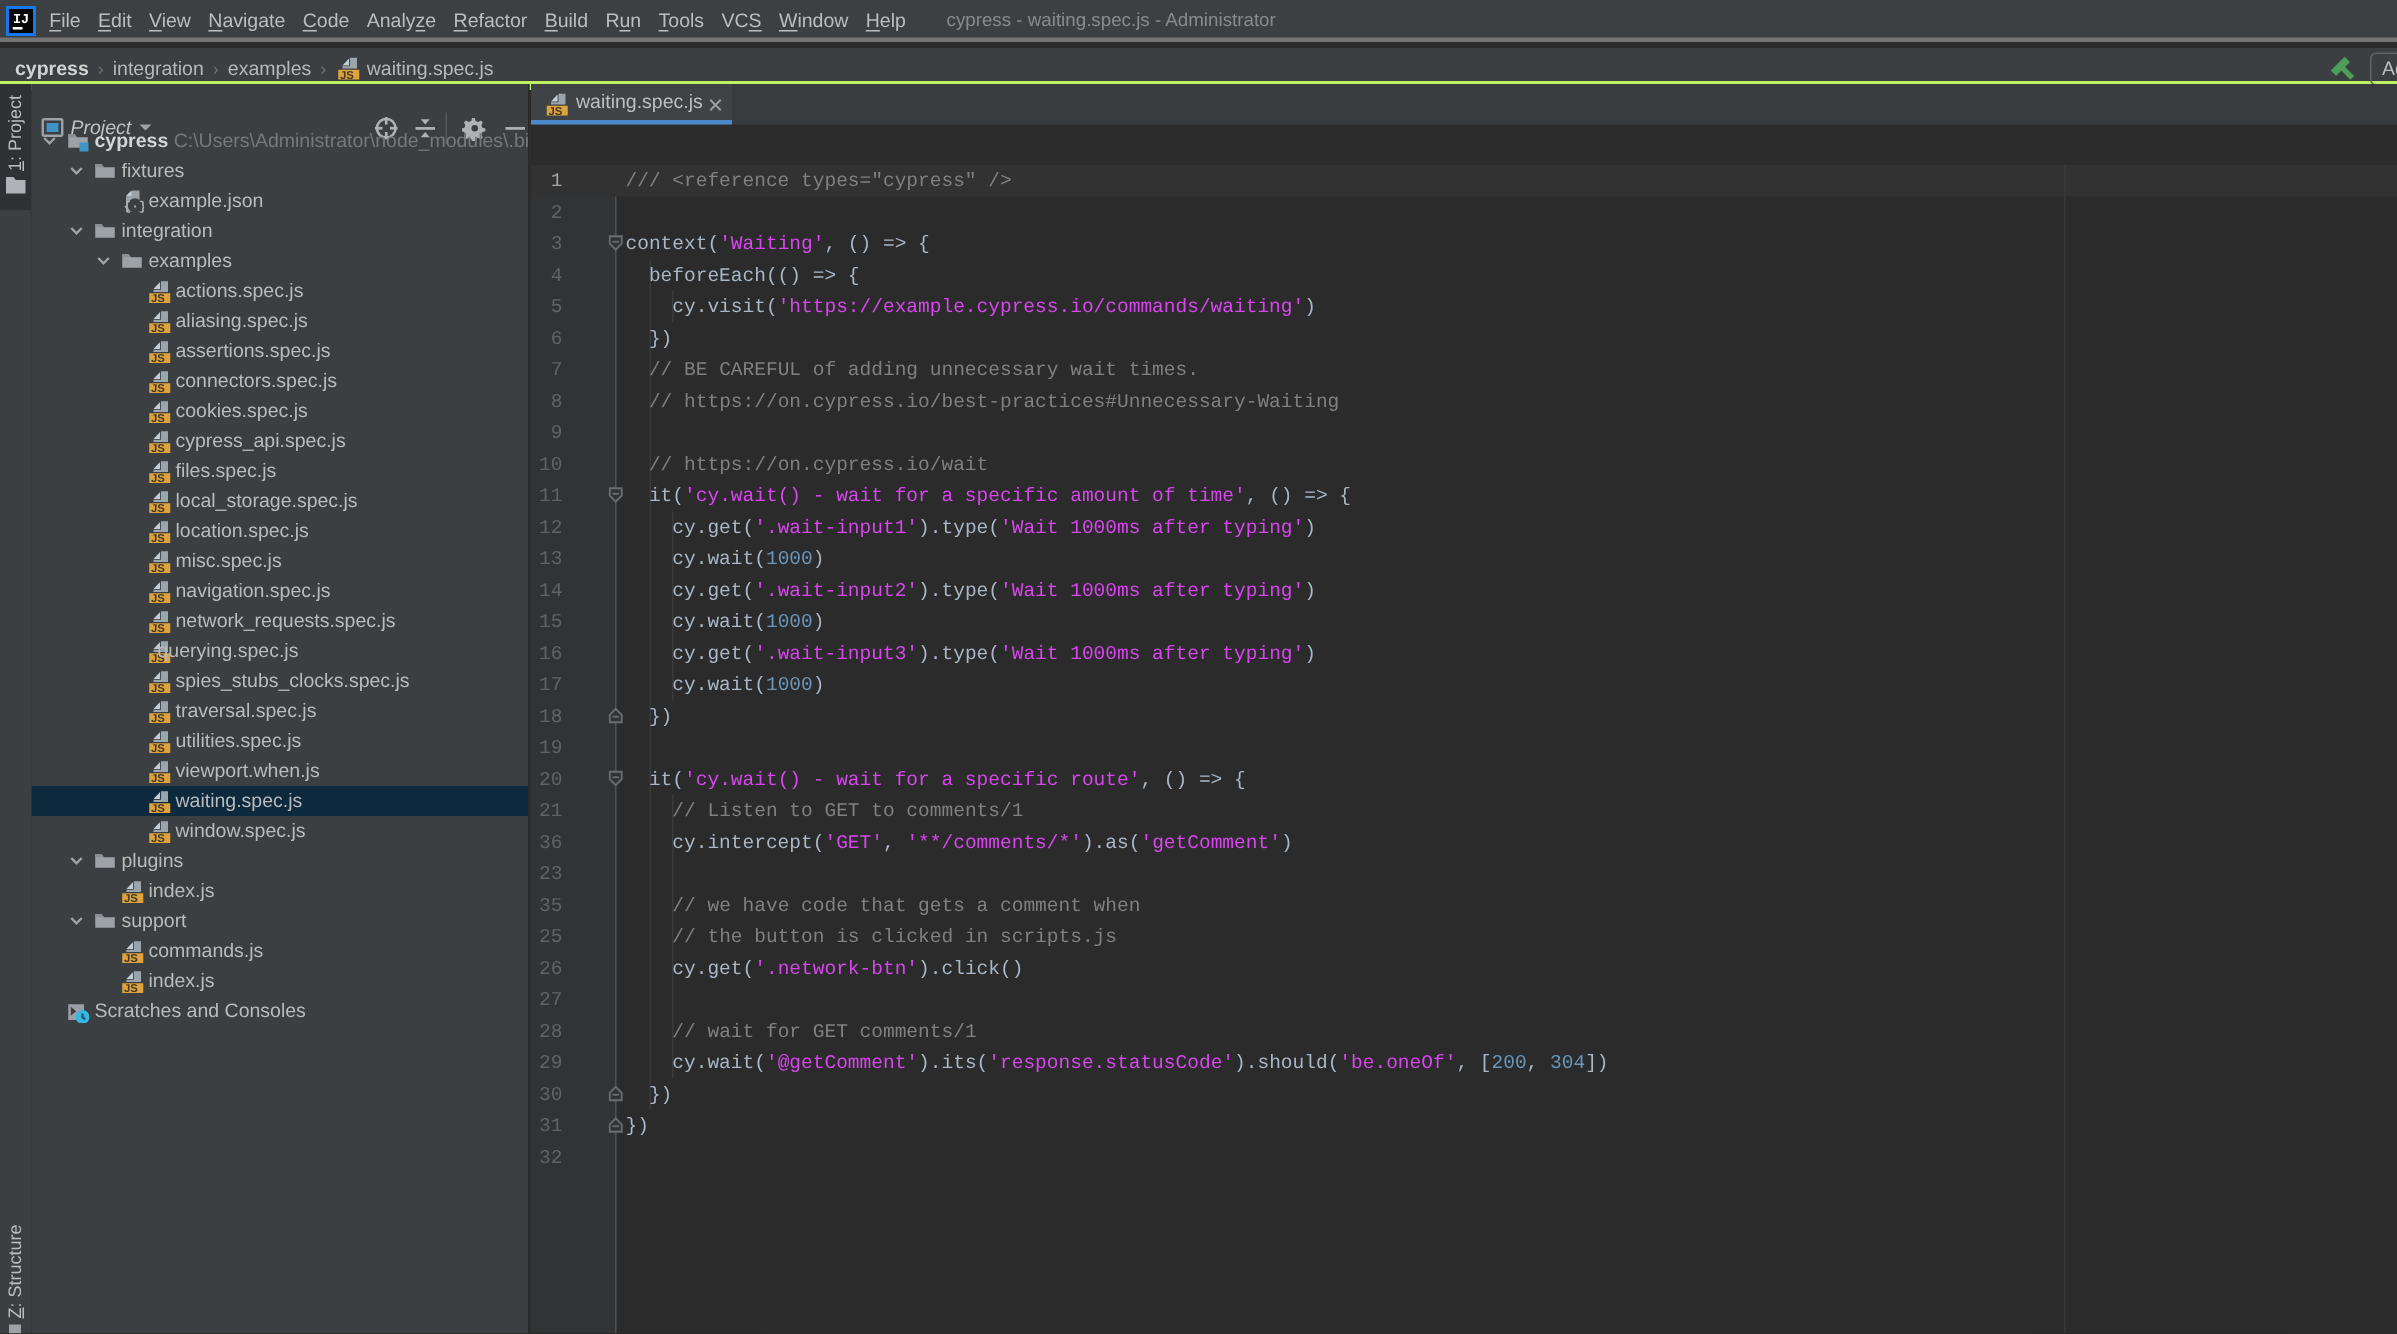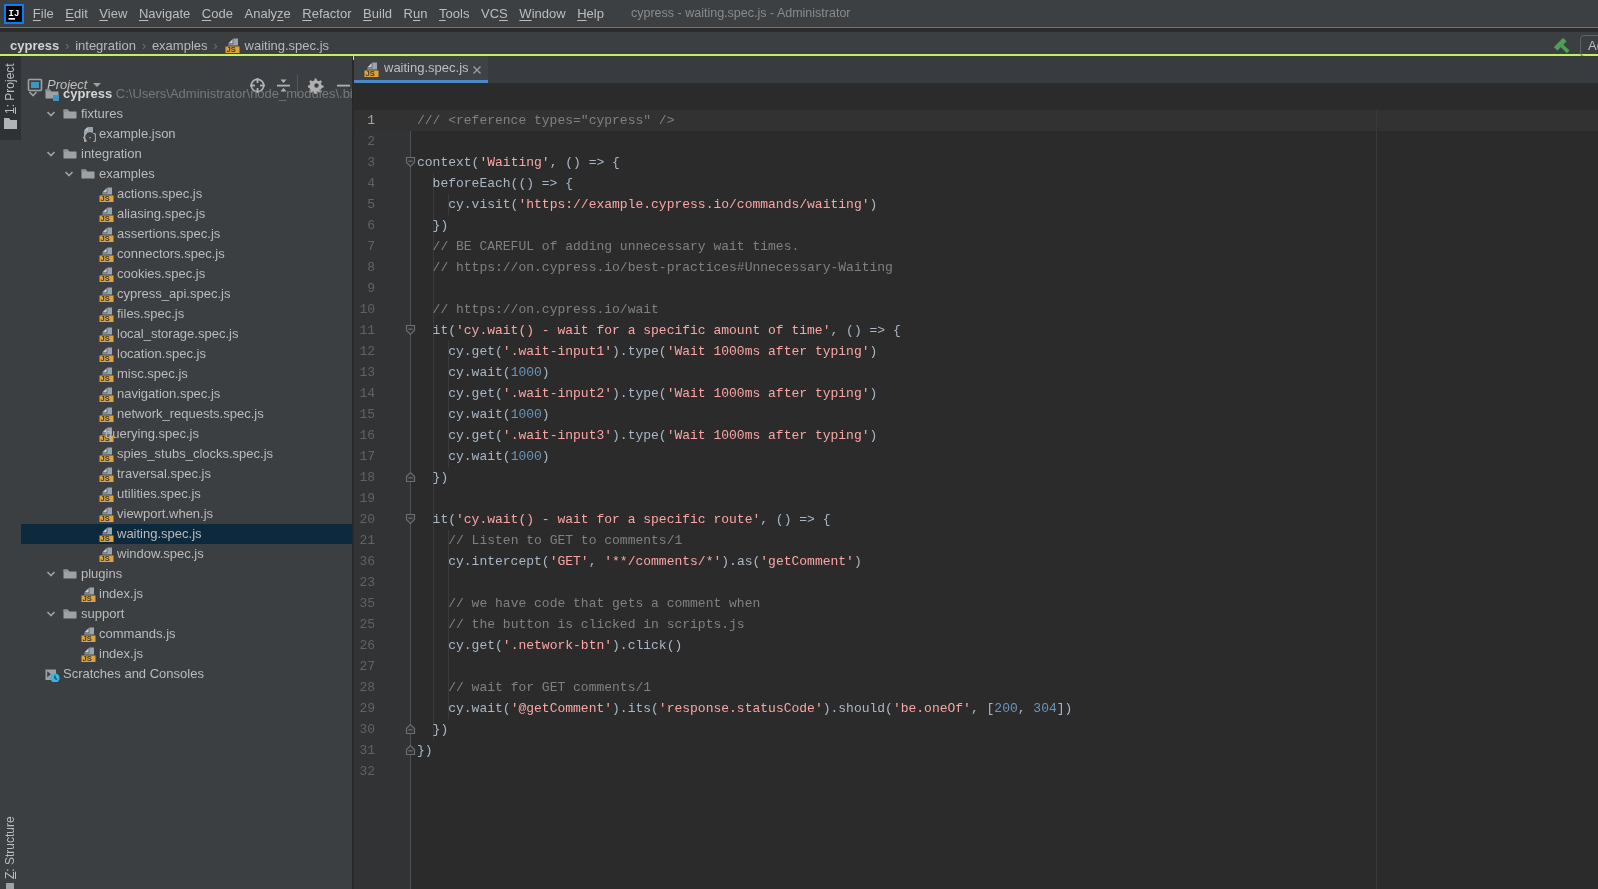--- a/index.html
+++ b/index.html
@@ -1,20 +1,20 @@
 <!DOCTYPE html>
 <html><head><meta charset="utf-8"><title>cypress - waiting.spec.js</title>
 <style>
 * { margin:0; padding:0; box-sizing:border-box; }
 html,body { width:1598px; height:889px; overflow:hidden; background:#2b2b2b; }
 #app { position:relative; width:1598px; height:889px; font-family:"Liberation Sans",sans-serif;
   font-size:13px; color:#bbbbbb; background:#2b2b2b; overflow:hidden; }
 
 #menubar { position:absolute; left:0; top:0; width:100%; height:28px; background:#3d4043;
-  border-bottom:1px solid #737373; }
+  border-bottom:3px solid #737373; }
 #logo { position:absolute; left:3px; top:3px; }
 #menus { position:absolute; left:27px; top:0; height:27px; line-height:27px; white-space:nowrap; }
 .mi { padding:0 5.8px; color:#bdbdbd; }
 .mi u { text-decoration-thickness:1px; text-underline-offset:2px; }
 #wintitle { position:absolute; left:631px; top:0; height:27px; line-height:27px; color:#8a8a8a; font-size:12.5px; }
 
 #crumbs { position:absolute; left:0; top:32px; width:100%; height:28px; background:#3c3f41;
   border-bottom:6px solid #bef264; line-height:27px; white-space:nowrap; }
 #crumbs .bc { color:#b8b8b8; }
 #crumbs .sep { color:#6f7274; padding:0 6px; font-size:12px; }
@@ -71,21 +71,21 @@
 #gutternums { position:absolute; left:0; top:0; width:21px; text-align:right;
   font-family:"Liberation Mono",monospace; font-size:13px; color:#606366; }
 .gl { height:21px; line-height:21px; }
 .gl:first-child { color:#a1a3a5; }
 .fold { position:absolute; left:51px; }
 #code { position:absolute; left:63px; top:0; font-family:"Liberation Mono",monospace; font-size:13px;
   color:#a9b7c6; white-space:pre; }
 .cl { height:21px; line-height:21px; }
 .cl i { font-style:normal; }
 .cl i.c { color:#808080; }
-.cl i.s { color:#fca5a5; }
+.cl i.s { color:#d946ef; }
 .cl i.n { color:#6897bb; }
 .iguide { position:absolute; width:1px; background:#3b3b3b; }
 </style></head><body>
 <div id="app">
   <div id="menubar">
     <span id="logo"><svg width="22" height="22" viewBox="0 0 22 22" style="">
           <rect x="1" y="1" width="20" height="20" fill="#1677f0"></rect>
           <rect x="3" y="3" width="16" height="16" fill="#050505"></rect>
           <text x="11" y="12.5" font-family="Liberation Mono,monospace" font-size="9" font-weight="bold" fill="#fff" text-anchor="middle">IJ</text>
           <rect x="5.5" y="15" width="6.5" height="1.7" fill="#fff"></rect>

